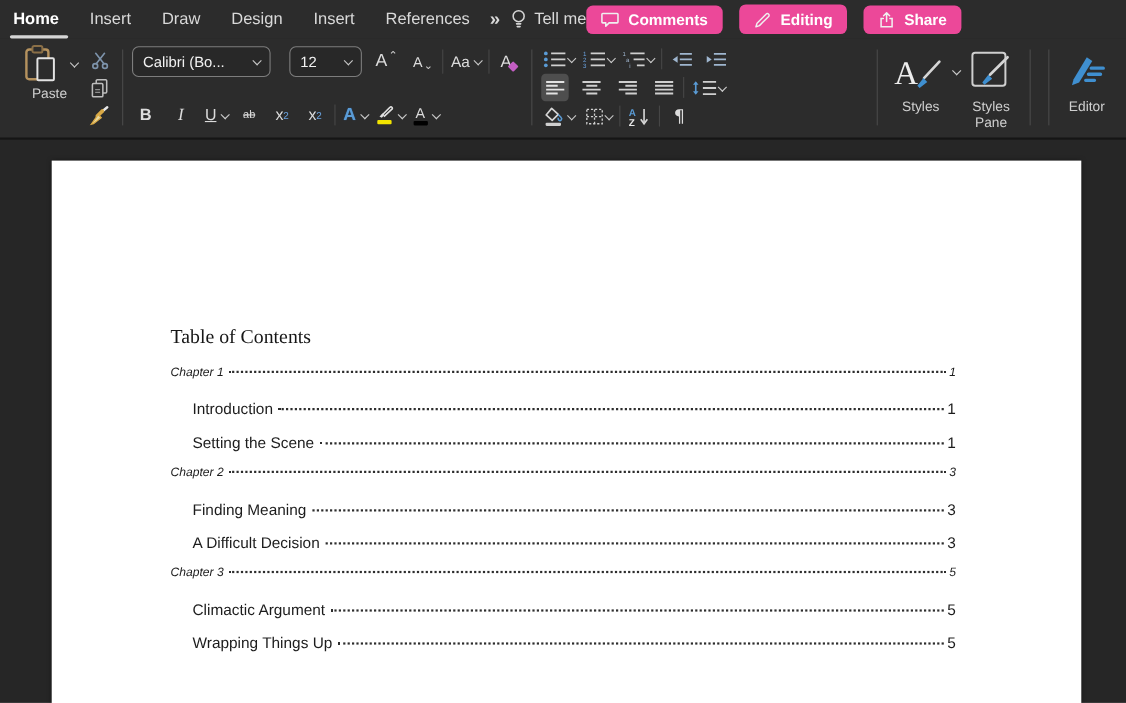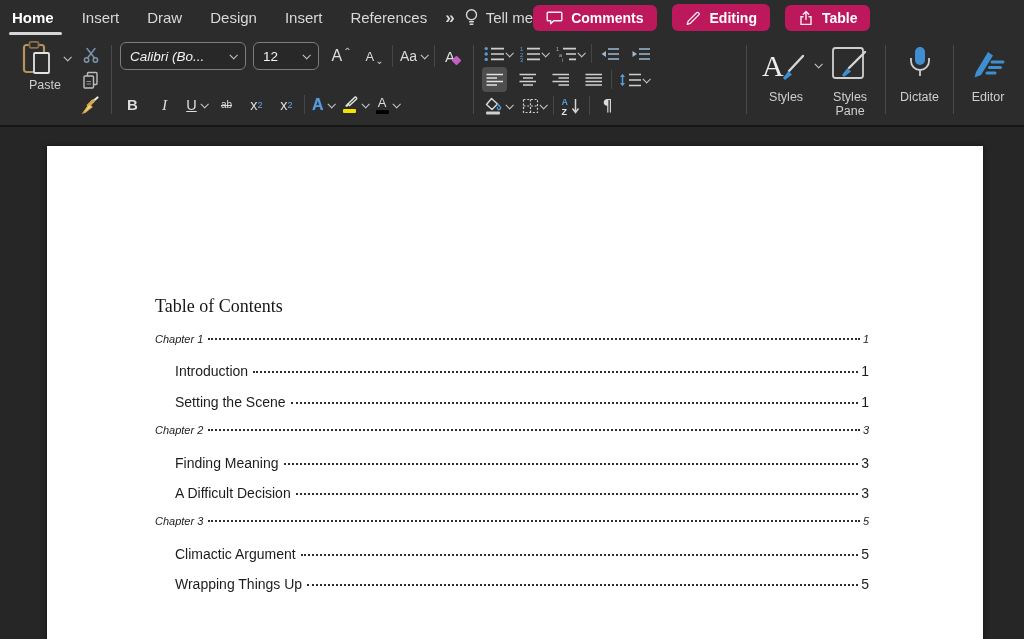--- a/index.html
+++ b/index.html
@@ -27,21 +27,21 @@
   .menu-item.active::after {
     content: ""; position: absolute; left: -3px; right: 6px; bottom: -2px;
     height: 3px; background: #d6d6d6; border-radius: 2px;
   }
   .menu-overflow { color: #d9d9d9; font-size: 17px; font-weight: 700; padding: 0 6px 0 4px; letter-spacing: -1px; }
   .tellme { display: flex; align-items: center; gap: 7px; color: #d9d9d9; font-size: 15px; padding-left: 4px; }
 
   .top-actions { display: flex; align-items: center; gap: 15px; }
   .tb-btn {
     display: flex; align-items: center; gap: 8px;
-    background: #be185d; border-radius: 6px; padding: 5px 13px;
+    background: #ec4899; border-radius: 6px; padding: 5px 13px;
     color: #ffffff; font-size: 14px; font-weight: 600;
   }
 
   
   .ribbon {
     height: 92px; background: #2c2c2c; border-bottom: 2px solid #151515;
     display: flex; align-items: stretch; padding: 5px 10px 6px 14px;
   }
   .vdiv { width: 1px; background: #4a4a4a; margin: 5px 8px; }
   .vdiv-sm { width: 1px; background: #464646; margin: 3px 5px; align-self: stretch; }
@@ -55,21 +55,21 @@
   .clip-col { display: flex; flex-direction: column; justify-content: space-between; padding: 3px 0 1px 2px; align-items: center; }
 
   .font-grp { display: flex; flex-direction: column; justify-content: space-between; padding: 2px 0; }
   .f-row { display: flex; align-items: center; }
 
   .dd {
     display: flex; align-items: center; justify-content: space-between;
     background: #282828; border: 1px solid #7d7d7d; border-radius: 6px;
     height: 28px; padding: 0 9px; color: #f2f2f2; font-size: 13.5px;
   }
-  .dd-name { width: 126px; margin-right: 7px; font-style: italic; }
+  .dd-name { width: 126px; margin-right: 17px; }
   .dd-size { width: 66px; }
 
   .ibtn {
     display: inline-flex; align-items: center; justify-content: center;
     min-width: 25px; height: 25px; border-radius: 4px; color: #dcdcdc;
     font-size: 14.5px; padding: 0 2px; position: relative;
   }
   .ibtn.selected { background: #4e4e4e; }
 
   .chev {
@@ -169,21 +169,21 @@
       </span>
       <span>Editing</span>
     </button>
     <button class="tb-btn">
       <span>
         <svg width="16" height="16" viewBox="0 0 16 16">
           <path d="M8 9.5 V1.8 M5.3 4.3 L8 1.6 l2.7 2.7" fill="none" stroke="#f0f0f0" stroke-width="1.4" stroke-linecap="round" stroke-linejoin="round"></path>
           <path d="M5 6.8 H3 V14.4 H13 V6.8 H11" fill="none" stroke="#f0f0f0" stroke-width="1.4" stroke-linecap="round"></path>
         </svg>
       </span>
-      <span>Table</span>
+      <span>Share</span>
     </button>
   </div>
 </div>
 
 <div class="ribbon">
 
   <div class="grp">
     <button class="paste-btn">
       <span class="paste-icon-row">
         <span>
@@ -464,30 +464,20 @@
           <path d="M20 24 L36 8" stroke="#d5d5d5" stroke-width="2.4" stroke-linecap="round"></path>
           <path d="M13 31 l5.5 -7 3.5 3.5 -7 5.5 z" fill="#3f8fd0"></path>
         </svg>
       </span>
       <span class="grp-label">
         <span>Styles</span><br>
         <span>Pane</span>
       </span>
     </button>
     <div class="vdiv"></div>
-    <button class="big-btn">
-      <span class="big-icon">
-        <svg width="34" height="42" viewBox="0 0 34 42">
-          <rect x="12" y="3" width="10" height="18" rx="5" fill="#3f8fd0"></rect>
-          <path d="M8 14 v3 a9 9 0 0 0 18 0 v-3" fill="none" stroke="#cfcfcf" stroke-width="1.8"></path>
-          <path d="M17 26.5 V32" stroke="#cfcfcf" stroke-width="1.8"></path>
-        </svg>
-      </span>
-      <span class="grp-label">Dictate</span>
-    </button>
     <div class="vdiv"></div>
     <button class="big-btn">
       <span class="big-icon">
         <svg width="40" height="42" viewBox="0 0 40 42">
           <path d="M8 28 L20 8 l5 3.5 L13 31 l-6.5 2.5 z" fill="#3f8fd0"></path>
           <path d="M24 18 h11 M21.5 23.5 h11 M19 29 h8" stroke="#3f8fd0" stroke-width="3" stroke-linecap="round"></path>
         </svg>
       </span>
       <span class="grp-label">Editor</span>
     </button>

